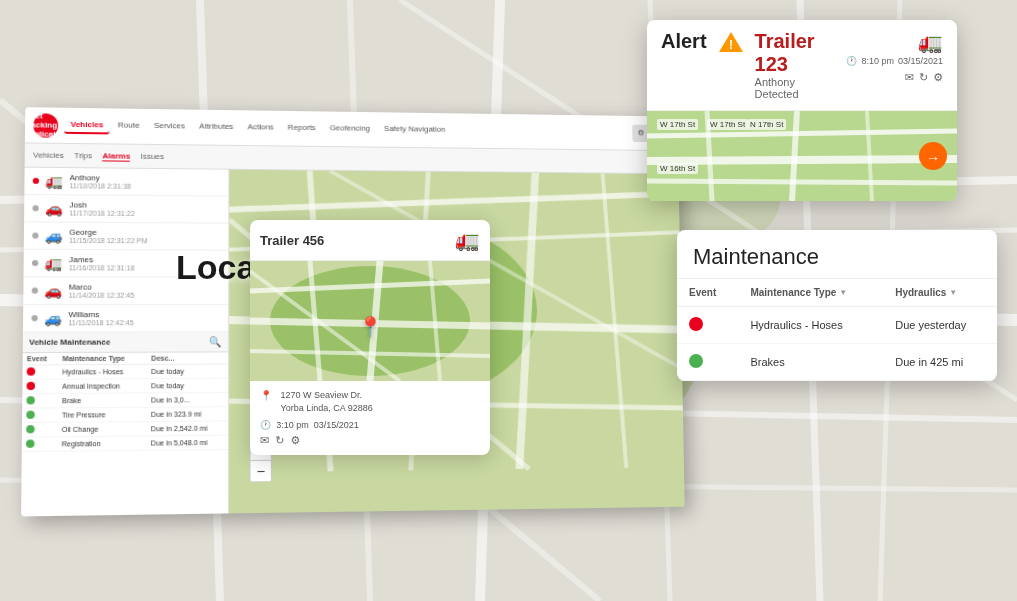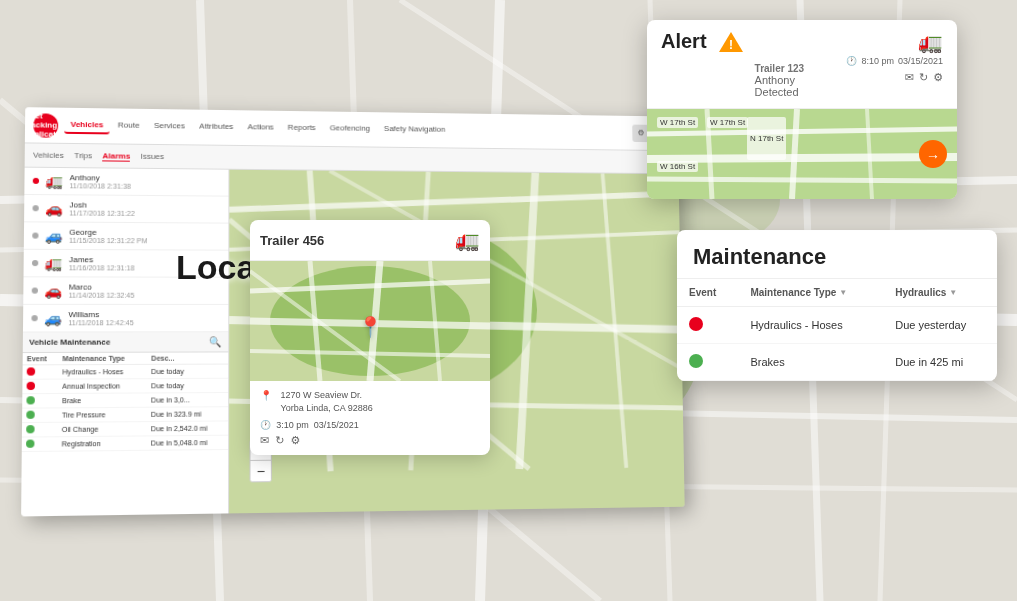--- a/index.html
+++ b/index.html
@@ -239,25 +239,24 @@
       padding: 10px 14px;
       gap: 10px;
       border-bottom: 1px solid #eee;
     }
     .alert-title {
       font-size: 20px;
       font-weight: 700;
       color: #222;
     }
     .alert-trailer-name {
-      font-size: 10px;
+      font-size: 20px;
       font-weight: 600;
-      color: #737373;
+      color: #b91c1c;
       flex: 1;
-      margin-top: 33px;
     }
     .alert-subtitle {
       font-size: 11px;
       color: #666;
     }
     .alert-time {
       display: flex;
       align-items: center;
       gap: 4px;
       font-size: 9px;
@@ -307,21 +306,21 @@
       box-shadow: 0 6px 24px rgba(0,0,0,0.25);
       overflow: hidden;
       z-index: 25;
     }
     .maintenance-card-header {
       padding: 14px 16px 8px;
       border-bottom: 1px solid #eee;
     }
     .maintenance-card-title {
       font-size: 22px;
-      font-weight: 700;
+      font-weight: 400;
       color: #222;
     }
     .maintenance-card-table {
       width: 100%;
       border-collapse: collapse;
       font-size: 11px;
     }
     .maintenance-card-table th {
       padding: 8px 12px;
       text-align: left;
@@ -616,21 +615,21 @@
       <rect width="100%" height="100%" fill="#b8d890"></rect>
       <line x1="0" y1="25" x2="310" y2="20" stroke="white" stroke-width="5" opacity="0.8"></line>
       <line x1="0" y1="50" x2="310" y2="48" stroke="white" stroke-width="8" opacity="0.8"></line>
       <line x1="0" y1="70" x2="310" y2="72" stroke="white" stroke-width="5" opacity="0.7"></line>
       <line x1="60" y1="0" x2="65" y2="90" stroke="white" stroke-width="5" opacity="0.6"></line>
       <line x1="150" y1="0" x2="145" y2="90" stroke="white" stroke-width="6" opacity="0.7"></line>
       <line x1="220" y1="0" x2="225" y2="90" stroke="white" stroke-width="4" opacity="0.5"></line>
     </svg>
     
     <div style="position:absolute; top:8px; left:10px; font-size:8px; color:#333; font-weight:500; background:rgba(255,255,255,0.7); padding:1px 3px; border-radius:2px;">W 17th St</div>
-    <div style="position:absolute; top:8px; left:100px; font-size:8px; color:#333; font-weight:500; background:rgba(255,255,255,0.7); padding:17px 3px; border-radius:2px;">N 17th St</div>
+    <div style="position:absolute; top:8px; left:100px; font-size:8px; color:#333; font-weight:500; background:rgba(255,255,255,0.7); padding:1px 3px; border-radius:2px;">N 17th St</div>
     <div style="position:absolute; top:52px; left:10px; font-size:8px; color:#333; font-weight:500; background:rgba(255,255,255,0.7); padding:1px 3px; border-radius:2px;">W 16th St</div>
     <div style="position:absolute; top:8px; left:60px; font-size:8px; color:#333; font-weight:500; background:rgba(255,255,255,0.7); padding:1px 3px; border-radius:2px;">W 17th St</div>
     
     <div class="alert-map-btn">→</div>
   </div>
 </div>
 
 <div class="maintenance-card">
   <div class="maintenance-card-header">
     <div class="maintenance-card-title">Maintenance</div>

